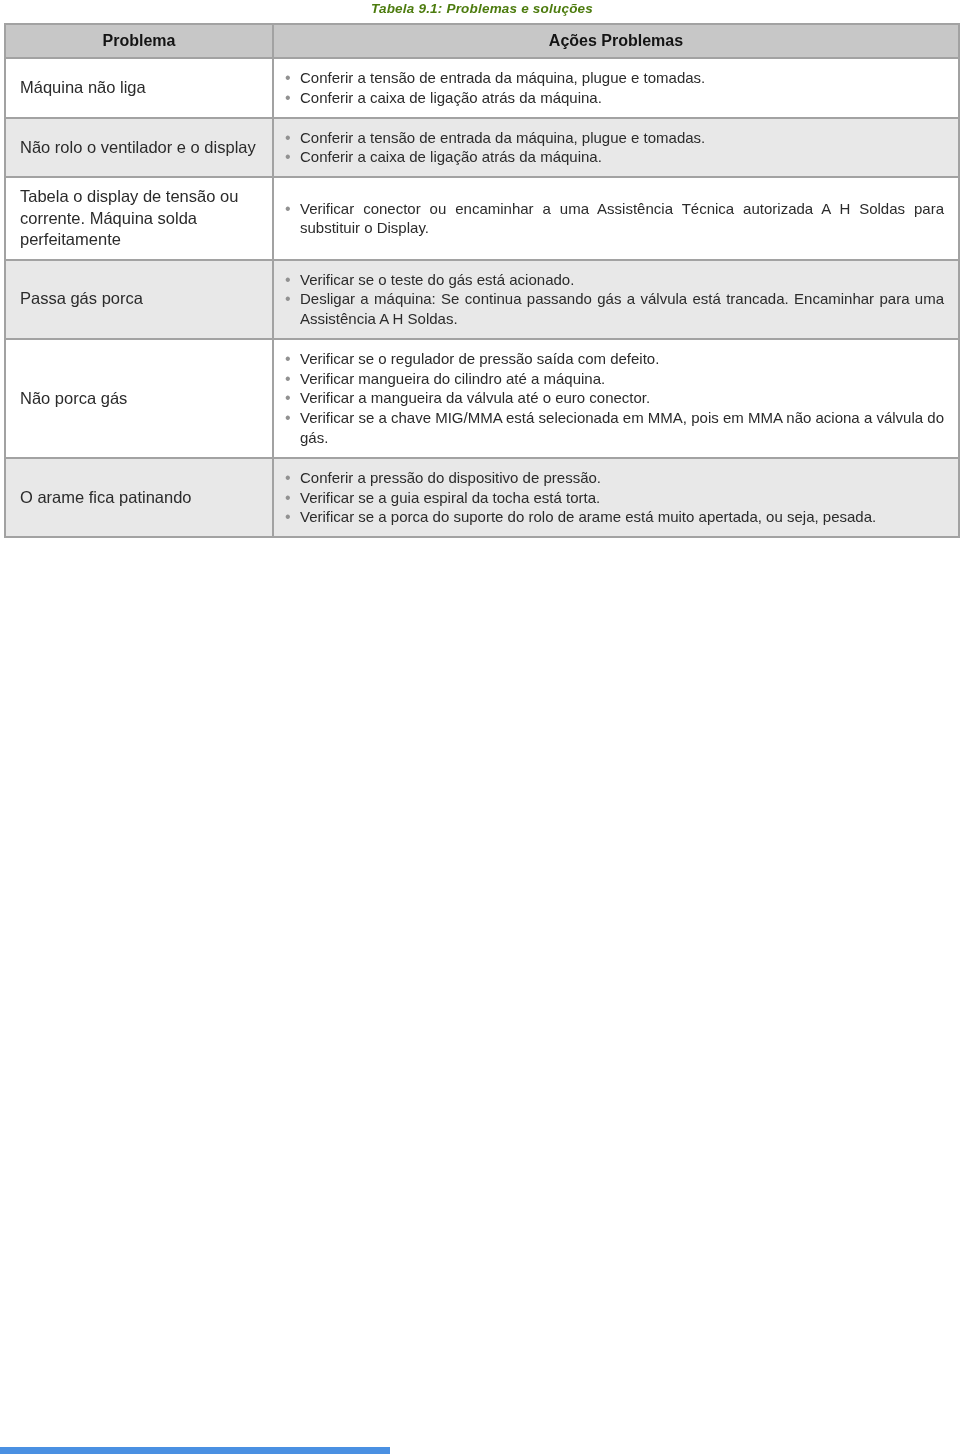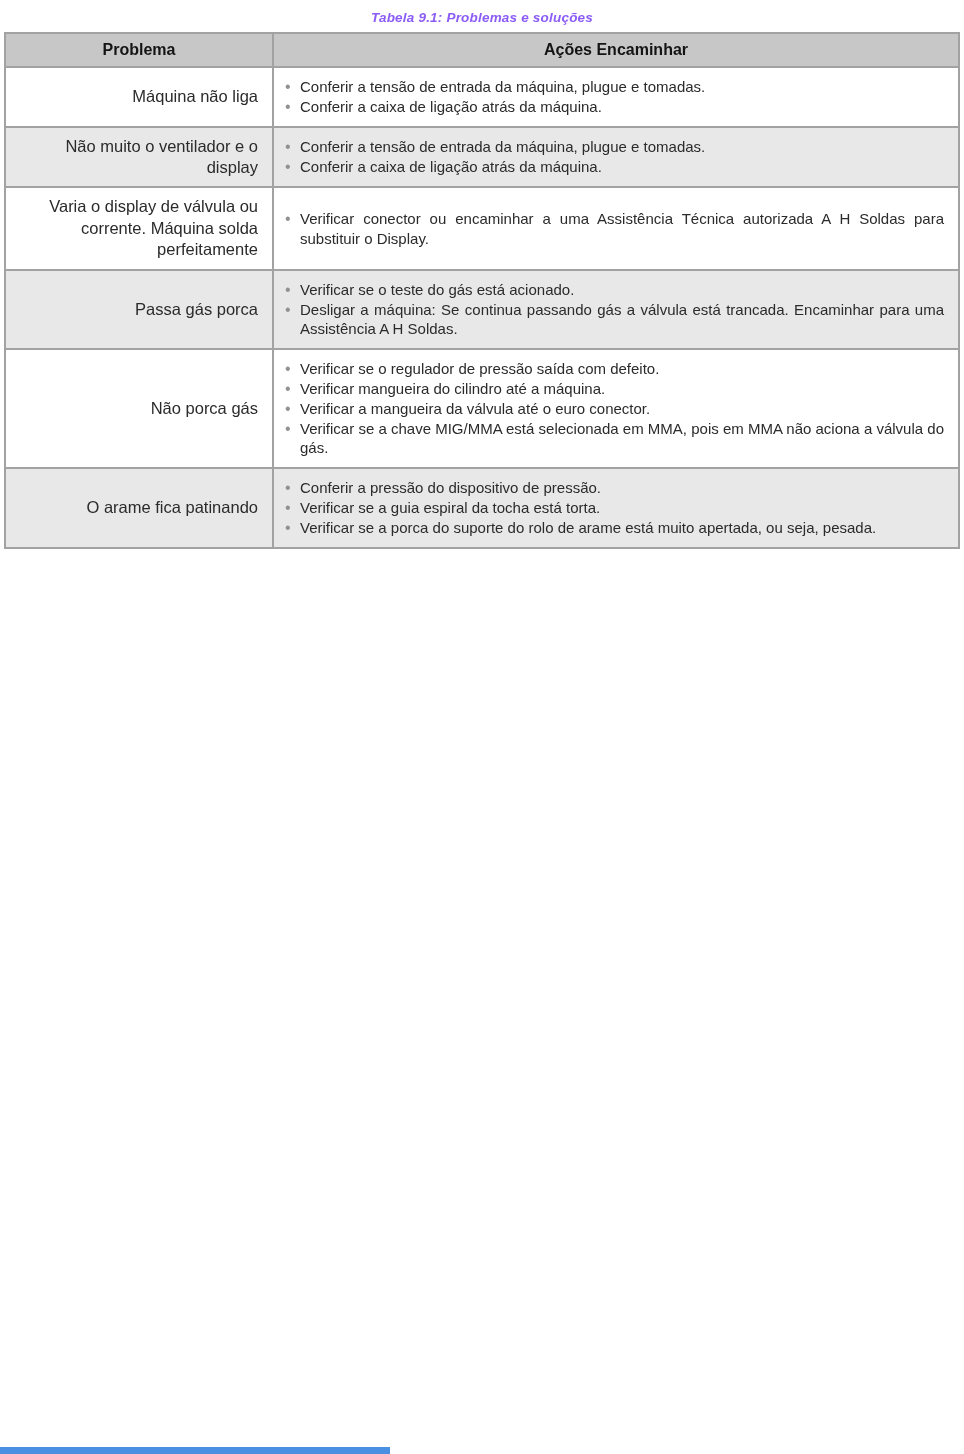--- a/index.html
+++ b/index.html
@@ -19,22 +19,22 @@
     font-family: "Liberation Sans", sans-serif;
     color: var(--text-color);
     overflow: hidden;
   }
   .page { position: relative; width: 964px; height: 1454px; }
   .caption {
     text-align: center;
     font-size: 13.5px;
     font-weight: bold;
     font-style: italic;
-    color: #8b5cf6;
-    padding-top: 10px;
+    color: #4d7c0f;
+    padding-top: 1px;
     padding-bottom: 7px;
     letter-spacing: 0.2px;
   }
   table.problems {
     width: 956px;
     margin: 0 4px;
     border-collapse: collapse;
     table-layout: fixed;
     border: 2px solid var(--outer-border);
   }
@@ -46,21 +46,21 @@
     background: var(--header-bg);
     font-size: 16px;
     font-weight: bold;
     color: #141414;
     height: 34px;
     padding: 4px 6px;
   }
   th.col-problema { width: 268px; }
   tbody tr:nth-child(even) td { background: var(--alt-row-bg); }
   td.problem-cell {
-    text-align: right;
+    text-align: left;
     font-size: 16.5px;
     padding: 8px 14px;
     line-height: 1.3;
   }
   td.actions-cell { padding: 9px 14px 9px 8px; }
   ul.actions-list { list-style: none; }
   ul.actions-list li {
     position: relative;
     padding-left: 18px;
     font-size: 15px;
@@ -86,49 +86,49 @@
 <body>
 
 <div class="page">
 
   <div class="caption">Tabela 9.1: Problemas e soluções</div>
 
   <table class="problems">
     <thead>
       <tr>
         <th class="col-problema">Problema</th>
-        <th class="col-acoes">Ações Encaminhar</th>
+        <th class="col-acoes">Ações Problemas</th>
       </tr>
     </thead>
     <tbody id="table-body">
   <tr>
     <td class="problem-cell">Máquina não liga</td>
     <td class="actions-cell">
       <ul class="actions-list">
               <li>Conferir a tensão de entrada da máquina, plugue e tomadas.</li>
               <li>Conferir a caixa de ligação atrás da máquina.</li>
             </ul>
     </td>
   </tr>
 
   <tr>
-    <td class="problem-cell">Não muito o ventilador e o display</td>
+    <td class="problem-cell">Não rolo o ventilador e o display</td>
     <td class="actions-cell">
       <ul class="actions-list">
               <li>Conferir a tensão de entrada da máquina, plugue e tomadas.</li>
               <li>Conferir a caixa de ligação atrás da máquina.</li>
             </ul>
     </td>
   </tr>
 
 
 
 
   <tr>
-    <td class="problem-cell">Varia o display de válvula ou corrente. Máquina solda perfeitamente</td>
+    <td class="problem-cell">Tabela o display de tensão ou corrente. Máquina solda perfeitamente</td>
     <td class="actions-cell">
       <ul class="actions-list">
               <li>Verificar conector ou encaminhar a uma Assistência Técnica autorizada A H Soldas para substituir o Display.</li>
             </ul>
     </td>
   </tr>
 
   <tr>
     <td class="problem-cell">Passa gás porca</td>
     <td class="actions-cell">

